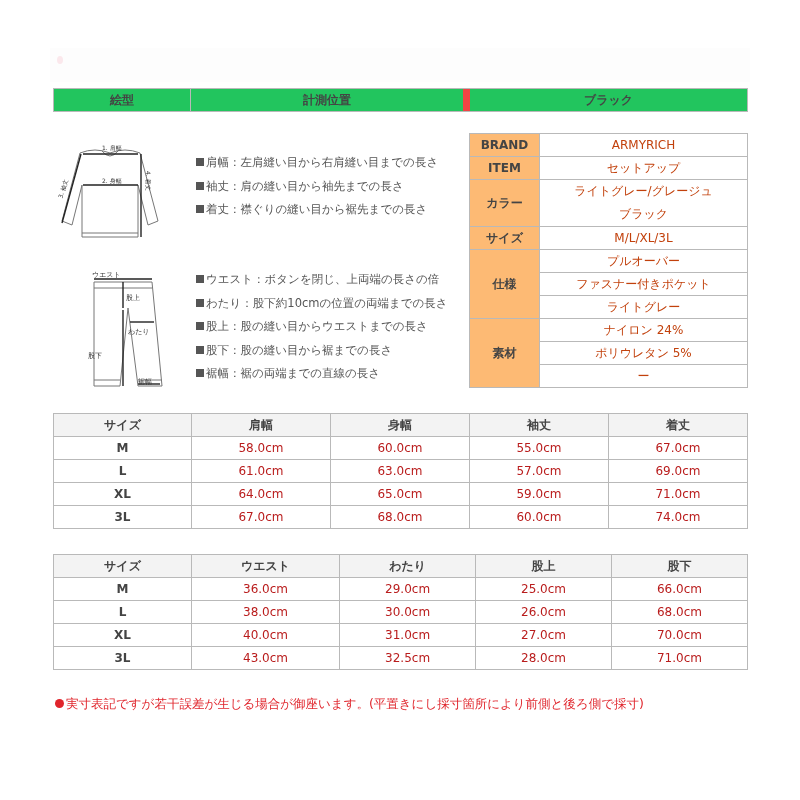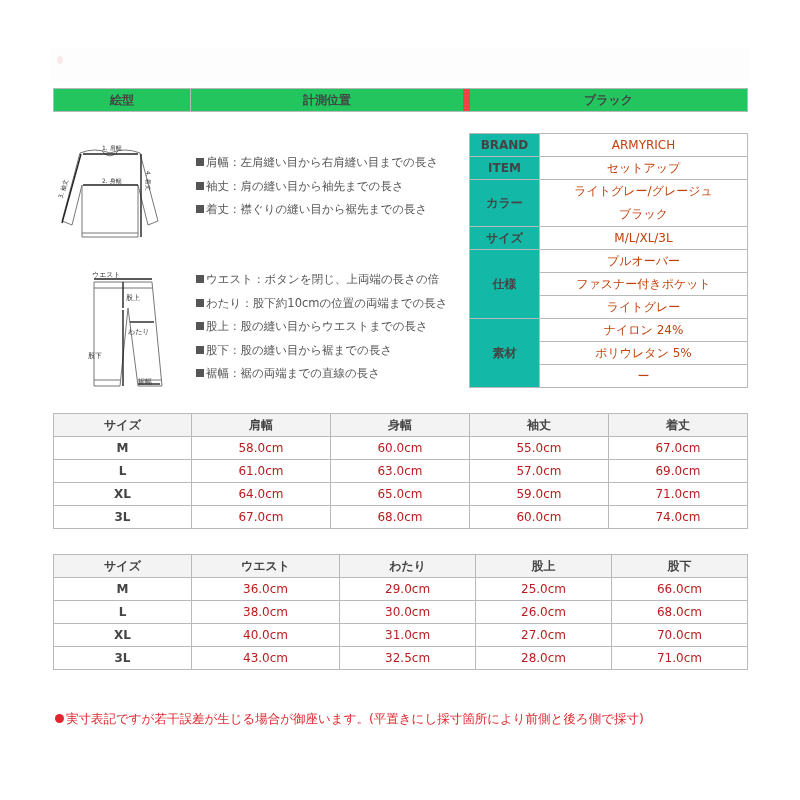--- a/index.html
+++ b/index.html
@@ -22,31 +22,31 @@
   .illus svg { display: block; }
 
   
   .desc { position: absolute; left: 196px; font-size: 11.5px; color: #555; }
   .desc li { list-style: none; height: 23.5px; line-height: 23.5px; white-space: nowrap; }
   .desc li .sq { display: inline-block; width: 8px; height: 8px; background: #555; margin-right: 2px; vertical-align: 0px; }
 
   
   .spec { position: absolute; left: 469px; top: 133px; width: 279px; border-collapse: collapse; font-size: 12px; }
   .spec td { border: 1px solid #b9b9b9; height: 23px; text-align: center; color: #c2410c; padding: 0; }
-  .spec td.lbl { width: 70px; background: #14b8a6; font-weight: bold; color: #444; }
+  .spec td.lbl { width: 70px; background: #fdba74; font-weight: bold; color: #444; }
 
   
   .size { position: absolute; left: 53px; width: 695px; border-collapse: collapse; font-size: 12px; }
   .size th, .size td { border: 1px solid #b9b9b9; height: 23px; text-align: center; padding: 0; }
   .size th { background: #f3f3f3; color: #444; font-weight: bold; }
   .size td { color: #b91c1c; }
   .size td.sz { font-weight: bold; color: #444; }
   .size col.c0 { width: 138px; }
 
-  .note { position: absolute; left: 55px; top: 696px; font-size: 12.5px; color: #e0252c; white-space: nowrap; margin-top: 15px; }
+  .note { position: absolute; left: 55px; top: 696px; font-size: 12.5px; color: #e0252c; white-space: nowrap; }
   .note .dot { display: inline-block; width: 9px; height: 9px; border-radius: 50%; background: #e0252c; margin-right: 2px; vertical-align: 0px; }
 </style>
 </head>
 <body>
 
 <div class="ghost-band"></div>
 <div class="ghost-dot"></div>
 
 <div class="hdr">
   <div class="c1">絵型</div>

